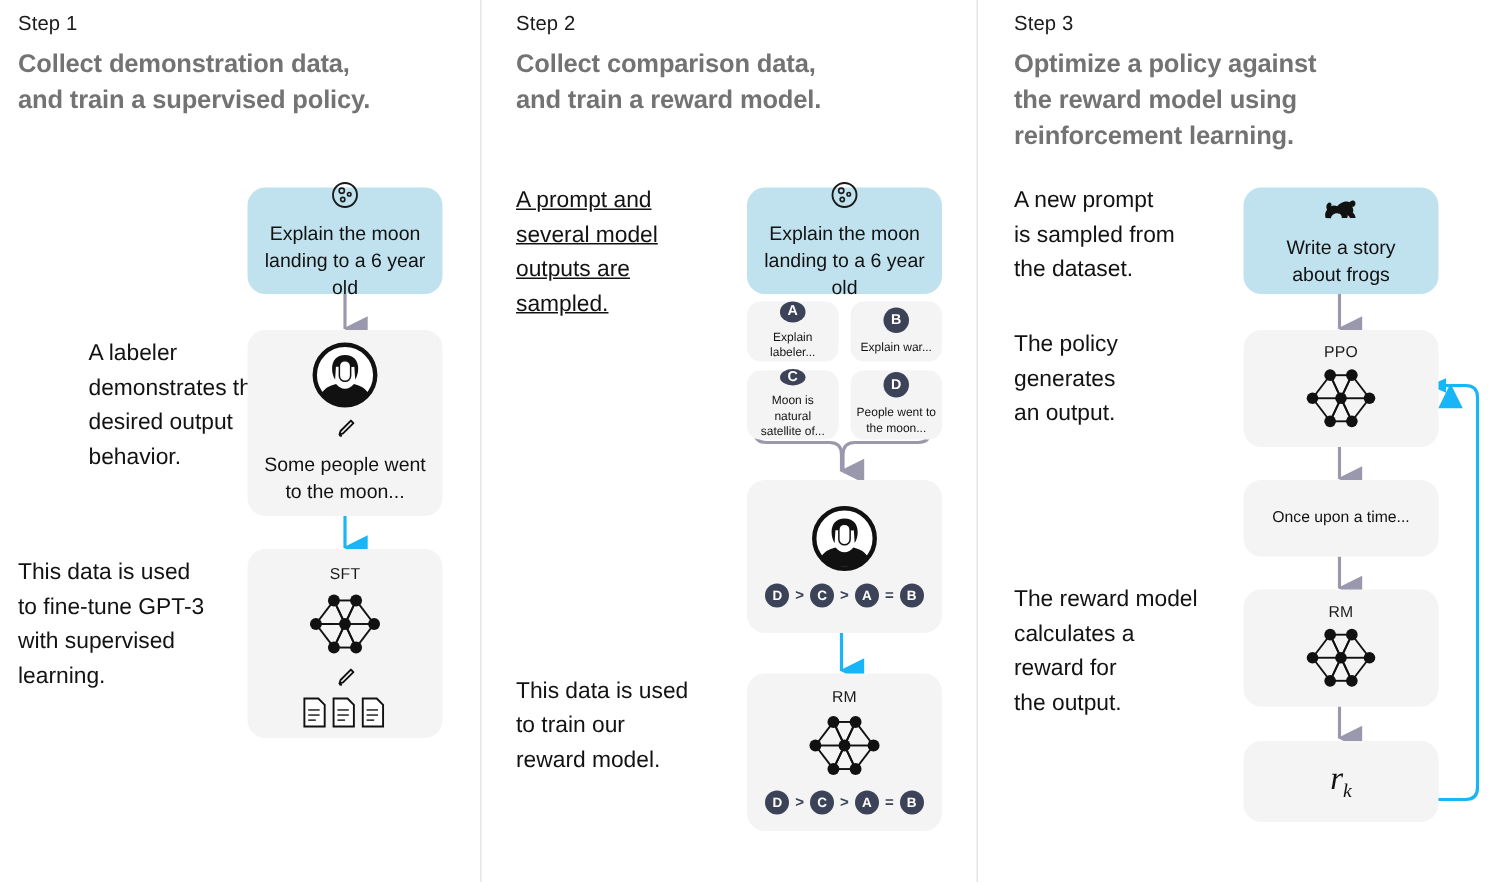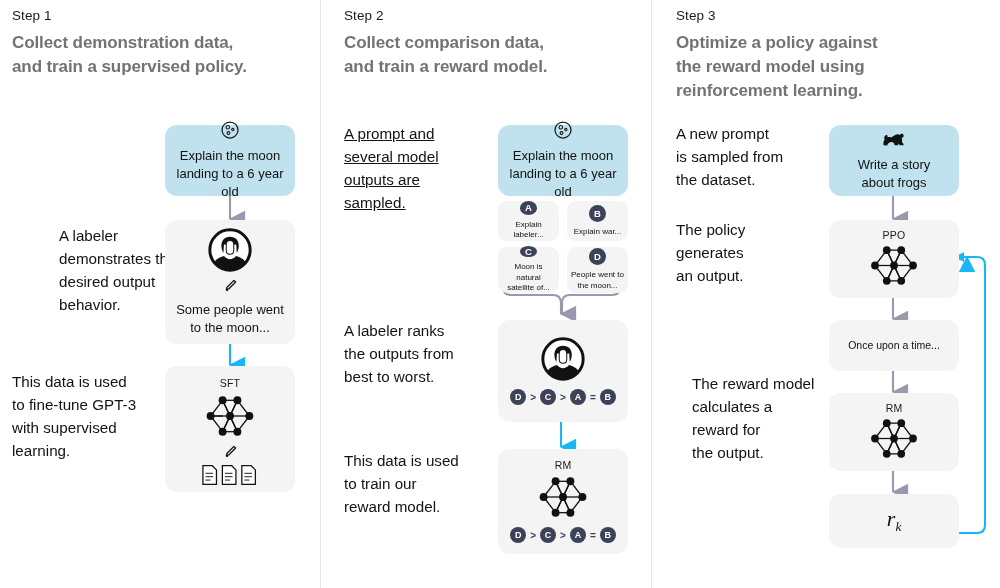--- a/index.html
+++ b/index.html
@@ -263,23 +263,20 @@
 
   <div class="column col2">
     <div class="step-label" style="left:24px; top:8px;">Step 2</div>
     <div class="step-title" style="left:24px; top:31px; width:300px; white-space:pre-line;">Collect comparison data,
 and train a reward model.</div>
 
     <div class="body-text" style="left:24px; top:122px; width:150px; white-space:pre-line;text-decoration:underline;">A prompt and
 several model
 outputs are
 sampled.</div>
-    <div class="body-text" style="left:24px; top:319px; width:155px; white-space:pre-line;">A labeler ranks
-the outputs from
-best to worst.</div>
     <div class="body-text" style="left:24px; top:449px; width:155px; white-space:pre-line;">This data is used
 to train our
 reward model.</div>
 
     <div class="card blue" style="left:178px; top:125px; width:130px; height:71px; gap:7px;">
       <span>
         <svg width="20" height="20" viewBox="0 0 24 24">
           <circle cx="12" cy="12" r="9.6" fill="none" stroke="#1a1a1a" stroke-width="1.5"></circle>
           <circle cx="9.4" cy="8.6" r="2.1" fill="none" stroke="#1a1a1a" stroke-width="1.3"></circle>
           <circle cx="15.4" cy="11.4" r="1.4" fill="none" stroke="#1a1a1a" stroke-width="1.3"></circle>
@@ -377,21 +374,21 @@
     <div class="step-title" style="left:25px; top:31px; width:310px; white-space:pre-line;">Optimize a policy against
 the reward model using
 reinforcement learning.</div>
 
     <div class="body-text" style="left:25px; top:122px; width:160px; white-space:pre-line;">A new prompt
 is sampled from
 the dataset.</div>
     <div class="body-text" style="left:25px; top:218px; width:160px; white-space:pre-line;">The policy
 generates
 an output.</div>
-    <div class="body-text" style="left:25px; top:372px; width:165px; white-space:pre-line;margin-left:16px;">The reward model
+    <div class="body-text" style="left:25px; top:388px; width:165px; white-space:pre-line;">The reward model
 calculates a
 reward for
 the output.</div>
 
     <div class="card blue" style="left:178px; top:125px; width:130px; height:71px; gap:7px;">
       <span>
         <svg width="28" height="19" viewBox="0 0 34 23">
           <path d="M4.5 18.5c-.8-2.5-.3-5 1.2-6.6-.9-1.9-.7-3.9.5-5.1.9-.9 2-.9 2.7-.2.6.6.6 1.7 0 2.4 1.6-.6 3.4-.6 5 .1 1.8-1.9 4-3.3 6.3-3.8 1.5-.3 2.9-.1 3.9.6.6-1.1 1.8-1.7 2.9-1.4 1.3.3 2 1.7 1.6 3.1-.3 1.2-1.4 2-2.5 1.9.9 1.4 1.1 3.2.5 4.9 1.3 1.1 2.1 2.6 2.2 4.1h-4.6c-.3-1-1-1.8-2-2.2.3 1 .2 2-.3 2.2h-4.3c.2-1.3-.5-2.6-1.8-3.3-1.6-.9-3.6-.6-5.1.5-1.1.8-1.8 2-1.8 3z" fill="#111"></path>
         </svg>
       </span>

